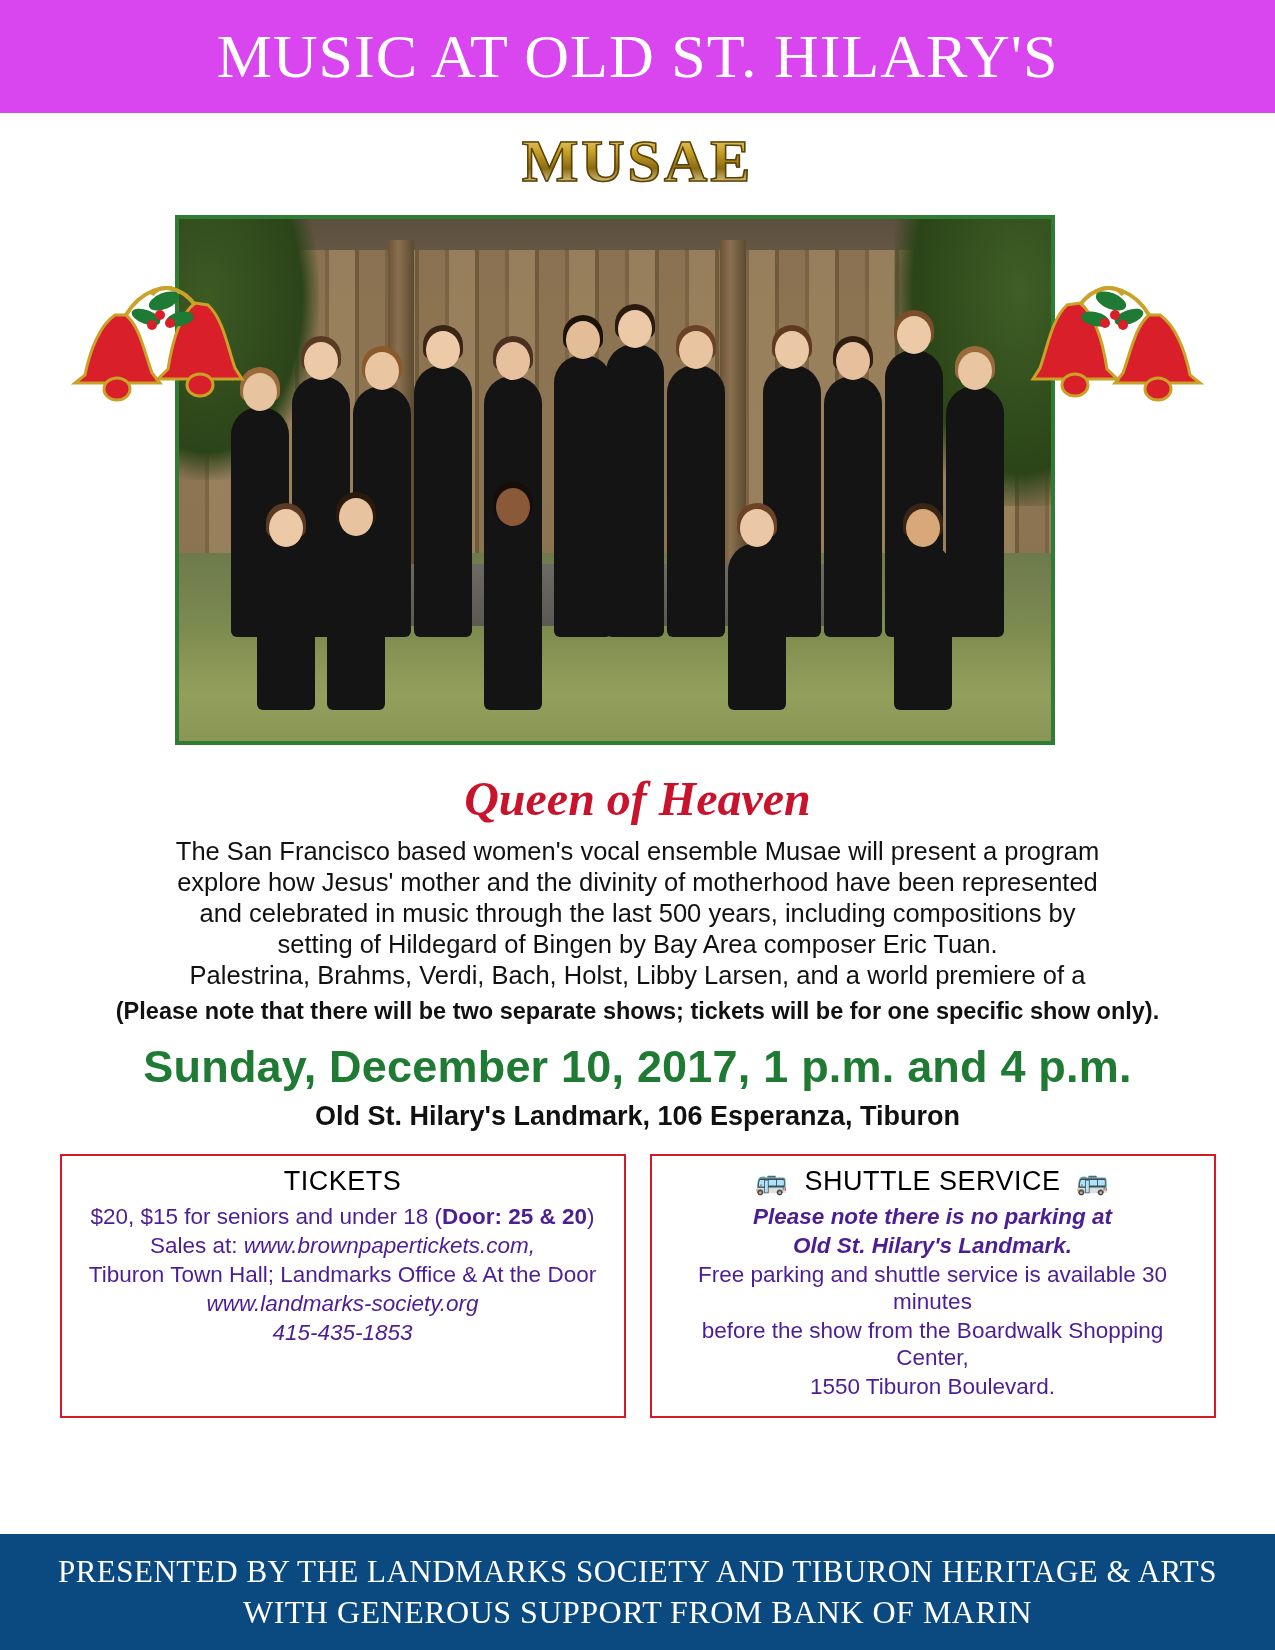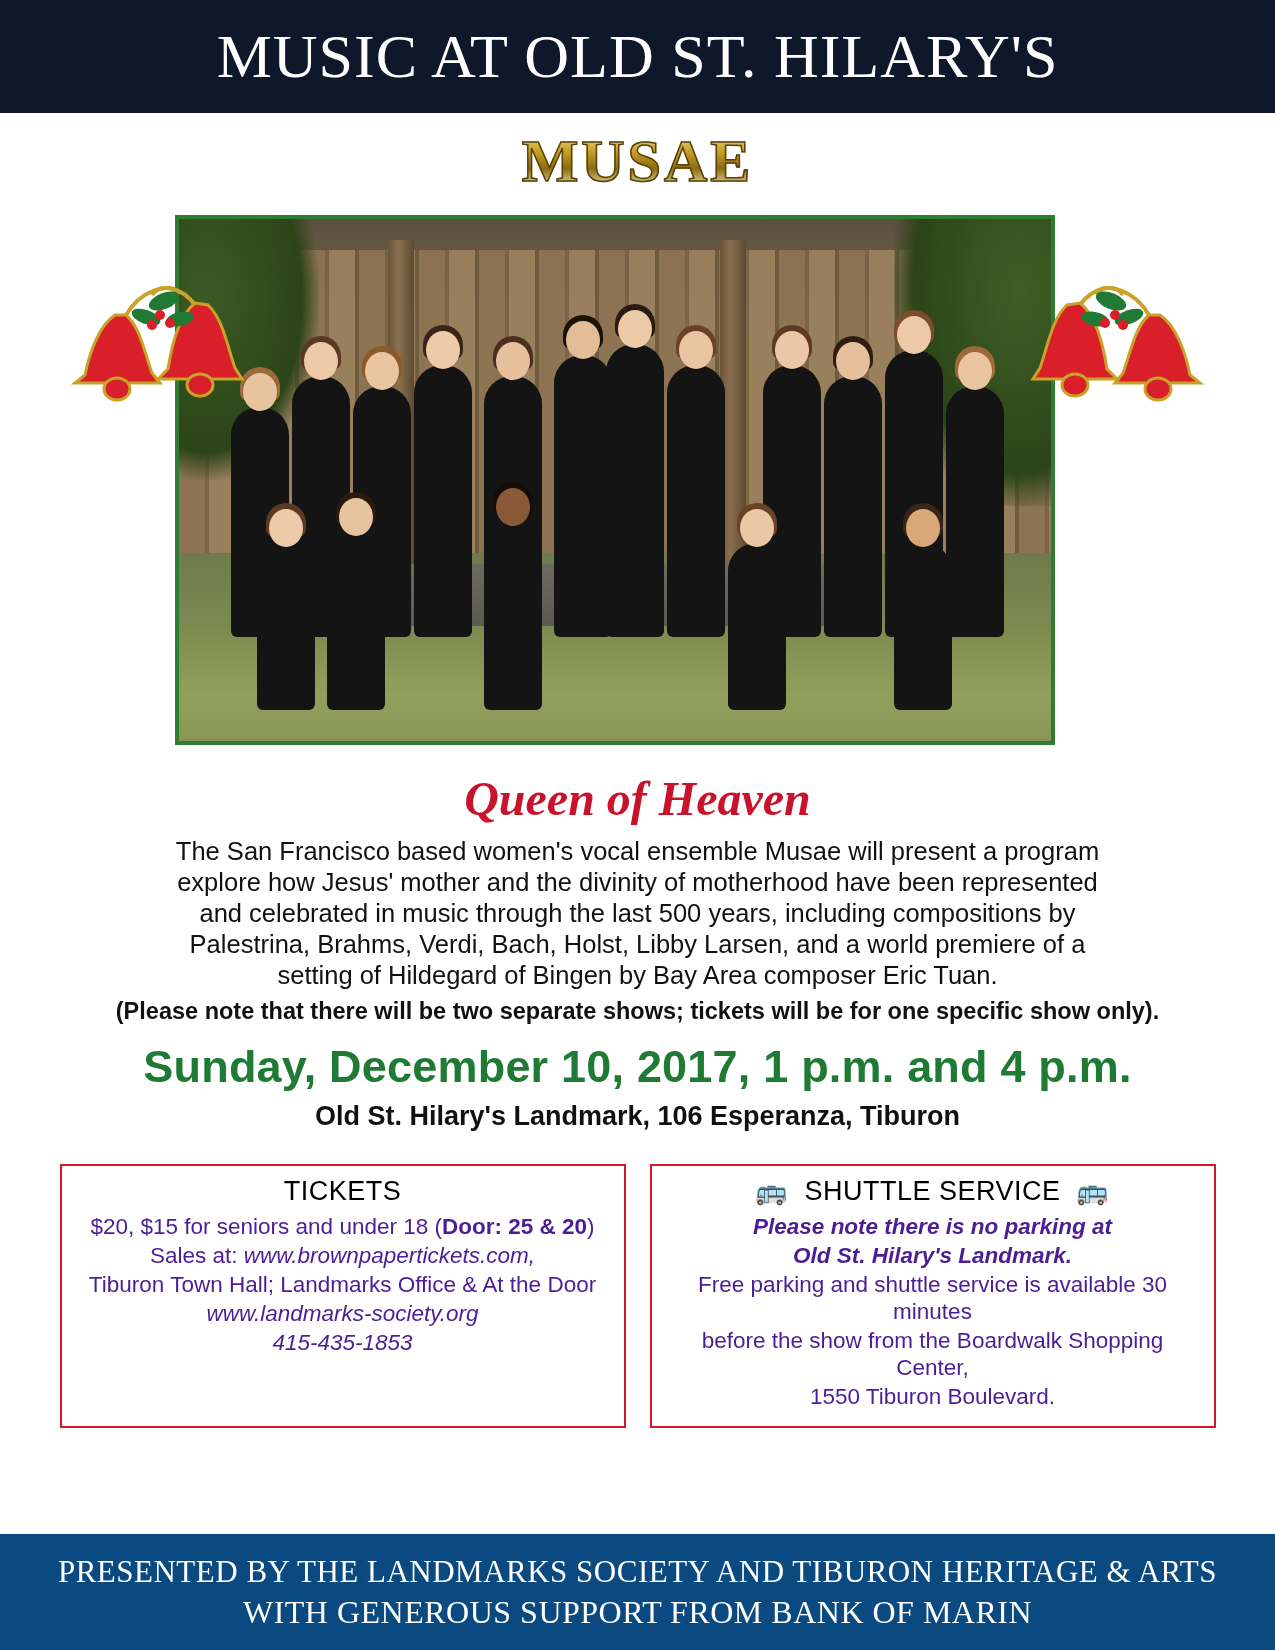--- a/index.html
+++ b/index.html
@@ -17,21 +17,21 @@
     position: relative;
     width: 1275px;
     height: 1650px;
     background: #ffffff;
   }
 
   
   .header-band {
     width: 100%;
     height: 113px;
-    background: #0f172a;
+    background: #d946ef;
     display: flex;
     align-items: center;
     justify-content: center;
     box-sizing: border-box;
   }
   .header-title {
     font-family: "Liberation Serif", serif;
     color: #ffffff;
     font-size: 62px;
     letter-spacing: 1px;
@@ -212,21 +212,21 @@
     font-weight: bold;
     font-size: 27px;
     margin-top: 8px;
   }
 
   
   .boxes {
     display: flex;
     justify-content: center;
     gap: 24px;
-    margin-top: 32px;
+    margin-top: 22px;
   }
   .box {
     border: 2px solid #d6182b;
     box-sizing: border-box;
     padding: 10px 12px 14px;
   }
   .box.tickets { width: 566px; }
   .box.shuttle { width: 566px; }
   .box-title {
     text-align: center;
@@ -418,22 +418,22 @@
       </svg>
     </div>
   </div>
 
   <div class="subtitle">Queen of Heaven</div>
 
   <div class="body-copy">
     <div>The San Francisco based women's vocal ensemble Musae will present a program</div>
     <div>explore how Jesus' mother and the divinity of motherhood have been represented</div>
     <div>and celebrated in music through the last 500 years, including compositions by</div>
+    <div>setting of Hildegard of Bingen by Bay Area composer Eric Tuan.</div>
     <div>Palestrina, Brahms, Verdi, Bach, Holst, Libby Larsen, and a world premiere of a</div>
-    <div>setting of Hildegard of Bingen by Bay Area composer Eric Tuan.</div>
   </div>
 
   <div class="note">(Please note that there will be two separate shows; tickets will be for one specific show only).</div>
 
   <div class="date-line">Sunday,  December 10, 2017,  1 p.m. and 4 p.m.</div>
   <div class="venue-line">Old St. Hilary's Landmark, 106 Esperanza, Tiburon</div>
 
   <div class="boxes">
 
     <div class="box tickets">

